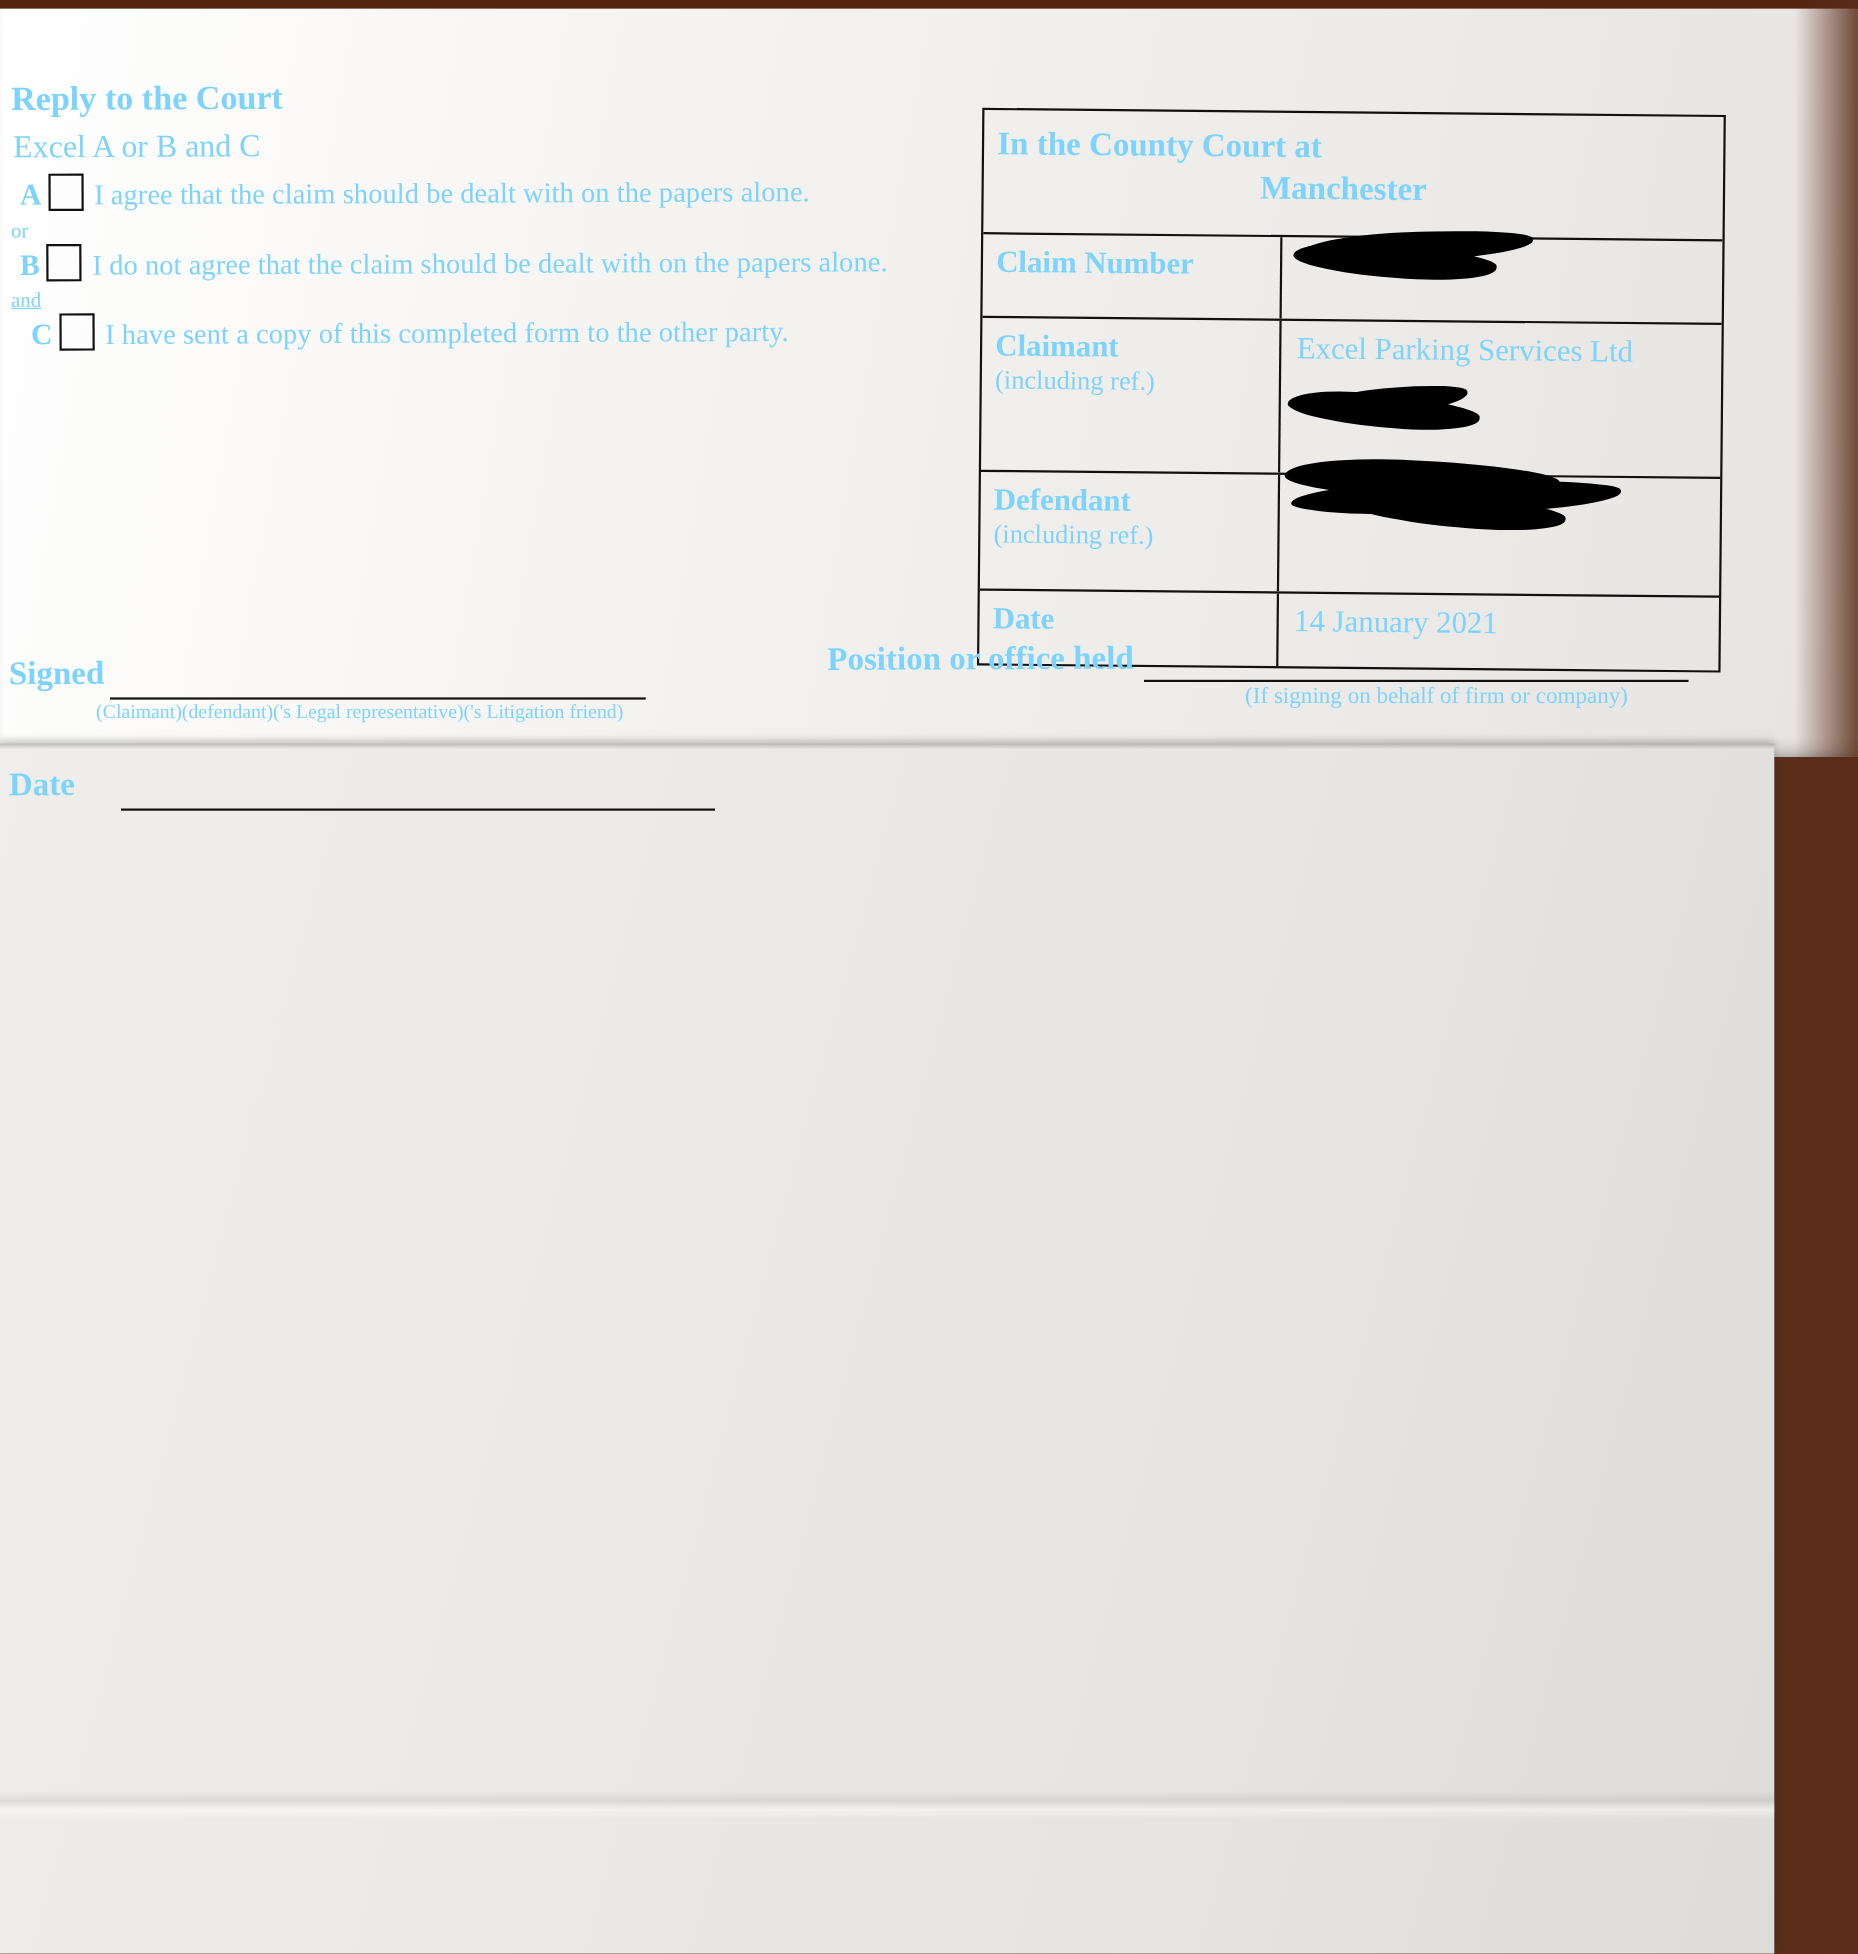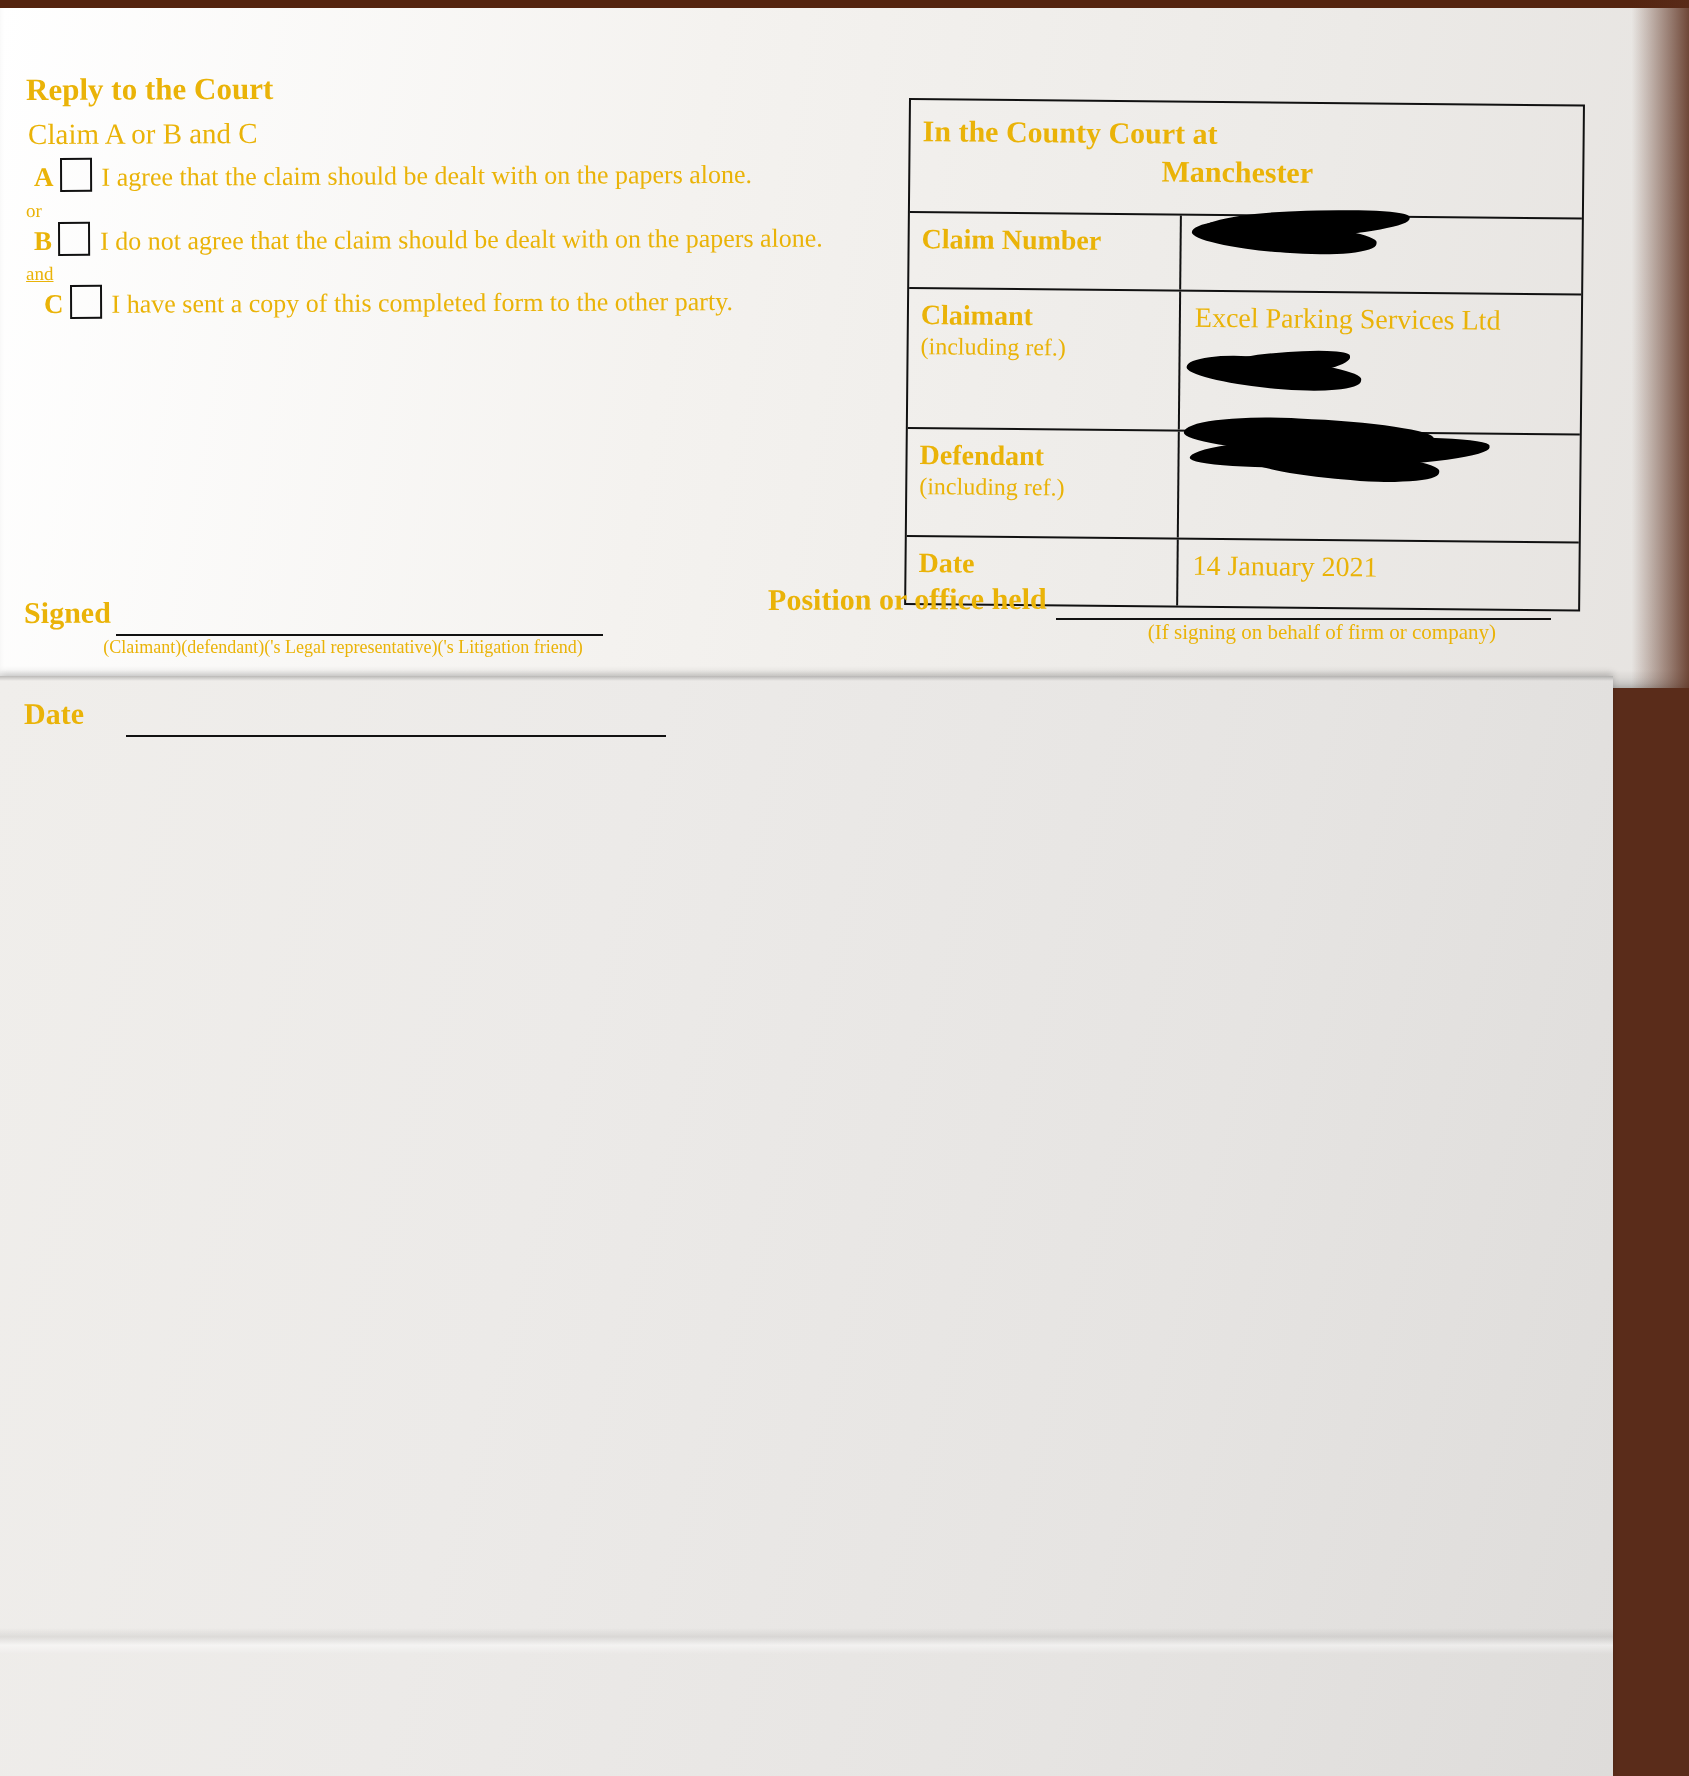--- a/index.html
+++ b/index.html
@@ -78,22 +78,21 @@
     position:absolute;
     left:0; top:0; width:1689px; height:10px;
     background:#54240f;
   }
 
   
   .form {
     position: absolute;
     left: 0; top: 0;
     width: 1512px; height: 700px;
-    color: #eab308;
-    margin-left: 16px;
+    color: #7dd3fc;
   }
   .h-title {
     position: absolute;
     left: 10px; top: 72px;
     font-size: 31px;
     font-weight: bold;
   }
   .tick-line {
     position: absolute;
     left: 12px; top: 118px;
@@ -244,21 +243,21 @@
   <div class="sheet-bottom">
     
   </div>
   <div class="crease"></div>
   <div class="dark-edge-right"></div>
 </div>
 
 <div class="form">
 
   <div class="h-title rot">Reply to the Court</div>
-  <div class="tick-line rot">Claim A or B and C</div>
+  <div class="tick-line rot">Excel A or B and C</div>
 
   <div class="opt rot" style="left:18px; top:158px;">
     <span class="letter">A</span><span class="box"></span><span>I agree that the claim should be dealt with on the papers alone.</span>
   </div>
 
   <div class="conj rot" style="top:200px;">or</div>
 
   <div class="opt rot" style="left:18px; top:222px;">
     <span class="letter">B</span><span class="box"></span><span>I do not agree that the claim should be dealt with on the papers alone.</span>
   </div>

